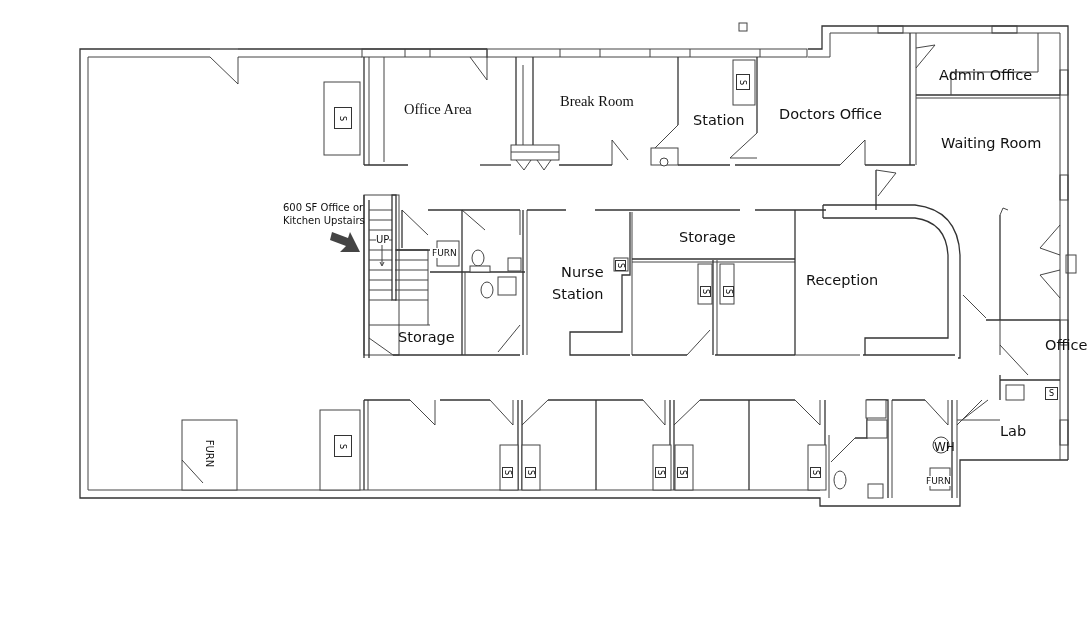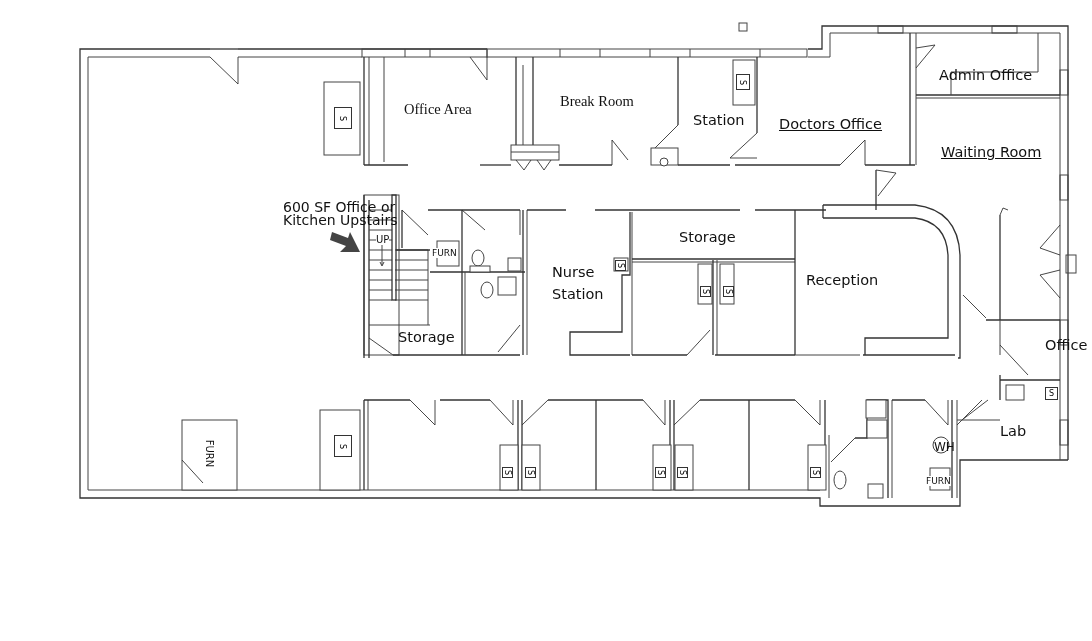--- a/index.html
+++ b/index.html
@@ -4,21 +4,21 @@
   <style>
     html, body { margin: 0; padding: 0; background: #ffffff; }
     body { width: 1092px; height: 641px; overflow: hidden; position: relative; font-family: "DejaVu Sans", sans-serif; }
     #plan { position: absolute; left: 0; top: 0; }
     .wall { fill: none; stroke: #333; stroke-width: 1.3; }
     .wall2 { fill: none; stroke: #444; stroke-width: 1; }
     .door { fill: none; stroke: #333; stroke-width: 0.9; }
     .fix { fill: #fff; stroke: #444; stroke-width: 1; }
     .lbl { position: absolute; color: #111; font-family: "DejaVu Sans", sans-serif; white-space: nowrap; }
     .room { font-size: 14.5px; }
-    .small { font-size: 14px; line-height: 13px; text-align: right; }
+    .small { font-size: 10px; line-height: 13px; text-align: right; }
     .tiny { font-size: 10px; }
     .sym { font-size: 9px; }
     .vert { transform: rotate(90deg); transform-origin: center; }
     .sbox { position: absolute; border: 1px solid #333; background: #fff; font-size: 8px; display: flex; align-items: center; justify-content: center; }
   </style>
 </head>
 <body>
 
 <svg id="plan" width="1092" height="641" viewBox="0 0 1092 641" xmlns="http://www.w3.org/2000/svg">
 
@@ -234,26 +234,26 @@
     <circle cx="941" cy="445" r="8" class="fix"></circle>
     <rect x="930" y="468" width="20" height="22" class="fix"></rect>
   </g>
 
   <polygon points="332,232 348,238 350,232 360,252 340,252 346,246 330,240" fill="#444"></polygon>
 </svg>
 
 <div class="lbl room" style="left:404px;top:101px;font-family:Liberation Serif, serif;">Office Area</div>
 <div class="lbl room" style="left:560px;top:93px;font-family:Liberation Serif, serif;">Break Room</div>
 <div class="lbl room" style="left:693px;top:112px;">Station</div>
-<div class="lbl room" style="left:779px;top:116px;text-decoration:underline;">Doctors Office</div>
+<div class="lbl room" style="left:779px;top:106px;">Doctors Office</div>
 <div class="lbl room" style="left:939px;top:50px;margin-top:17px;">Admin Office</div>
-<div class="lbl room" style="left:941px;top:144px;text-decoration:underline;">Waiting Room</div>
+<div class="lbl room" style="left:941px;top:135px;">Waiting Room</div>
 <div class="lbl room" style="left:679px;top:229px;">Storage</div>
 <div class="lbl room" style="left:806px;top:272px;">Reception</div>
-<div class="lbl room" style="left:552px;top:261px;text-align:left;white-space:pre-line;line-height:22px;">Nurse
+<div class="lbl room" style="left:552px;top:261px;text-align:right;white-space:pre-line;line-height:22px;">Nurse
 Station</div>
 <div class="lbl room" style="left:398px;top:329px;">Storage</div>
 <div class="lbl room" style="left:1045px;top:337px;">Office</div>
 <div class="lbl room" style="left:1000px;top:423px;">Lab</div>
 
 <div class="lbl small" style="left:283px;top:201px;width:80px;">
   <div>600 SF Office or</div>
   <div>Kitchen Upstairs</div>
 </div>
 <div class="lbl tiny" style="left:376px;top:234px;background:#fff;">UP</div>

